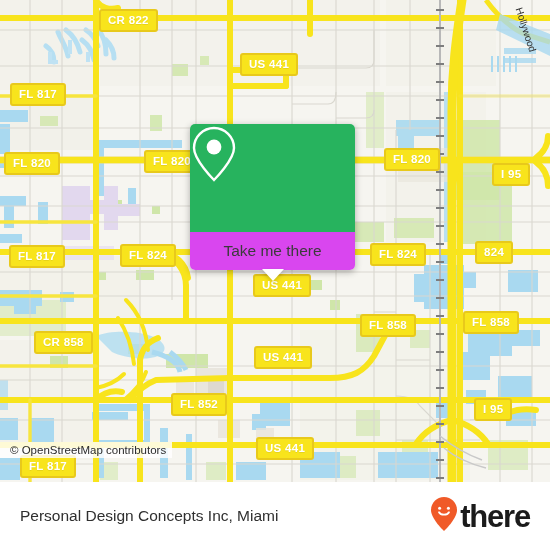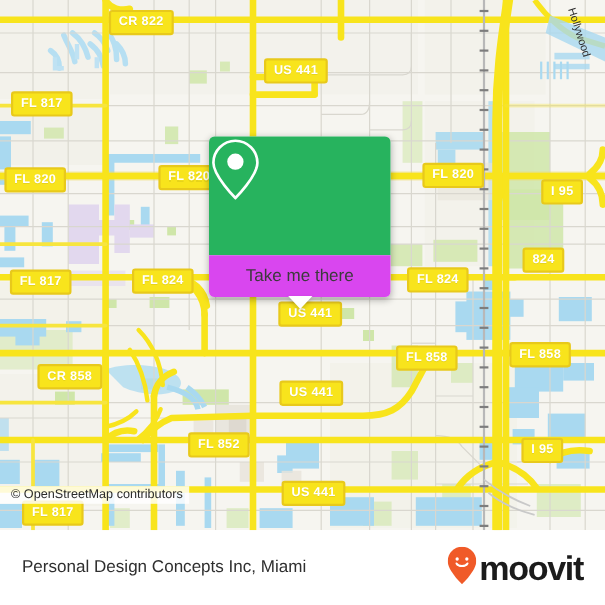--- a/index.html
+++ b/index.html
@@ -448,21 +448,21 @@
     <div class="shield" style="left:99px;  top:9px;">CR 822</div>
     <div class="shield" style="left:240px; top:53px;">US 441</div>
     <div class="shield" style="left:10px;  top:83px;">FL 817</div>
     <div class="shield" style="left:4px;   top:152px;">FL 820</div>
     <div class="shield" style="left:144px; top:150px;">FL 820</div>
     <div class="shield" style="left:384px; top:148px;">FL 820</div>
     <div class="shield" style="left:492px; top:163px;">I 95</div>
     <div class="shield" style="left:9px;   top:245px;">FL 817</div>
     <div class="shield" style="left:120px; top:244px;">FL 824</div>
     <div class="shield" style="left:370px; top:243px;">FL 824</div>
-    <div class="shield" style="left:475px; top:225px;">824</div>
+    <div class="shield" style="left:475px; top:241px;">824</div>
     <div class="shield" style="left:253px; top:274px;">US 441</div>
     <div class="shield" style="left:360px; top:314px;">FL 858</div>
     <div class="shield" style="left:463px; top:311px;">FL 858</div>
     <div class="shield" style="left:34px;  top:331px;">CR 858</div>
     <div class="shield" style="left:254px; top:346px;">US 441</div>
     <div class="shield" style="left:148px; top:393px;margin-left:23px;">FL 852</div>
     <div class="shield" style="left:474px; top:398px;">I 95</div>
     <div class="shield" style="left:256px; top:437px;">US 441</div>
     <div class="shield" style="left:20px;  top:455px;">FL 817</div>
 
@@ -490,17 +490,17 @@
     <div id="footer-title">Personal Design Concepts Inc, Miami</div>
     <div id="brand">
       <span>
         <svg width="26" height="34" viewBox="0 0 26 34" xmlns="http://www.w3.org/2000/svg">
           <path d="M13 0 C5.8 0 0 5.8 0 13 C0 22 13 34 13 34 C13 34 26 22 26 13 C26 5.8 20.2 0 13 0 Z" fill="#f05a28"></path>
           <circle cx="8.6" cy="11.2" r="1.5" fill="#ffffff"></circle>
           <circle cx="17.4" cy="11.2" r="1.5" fill="#ffffff"></circle>
           <path d="M8 15.2 C9.8 18.4 16.2 18.4 18 15.2" fill="none" stroke="#ffffff" stroke-width="1.8" stroke-linecap="round"></path>
         </svg>
       </span>
-      <span id="brand-word">moovit</span>
+      <span id="brand-word">there</span>
     </div>
   </div>
 
 </div>
 
 </body></html>

